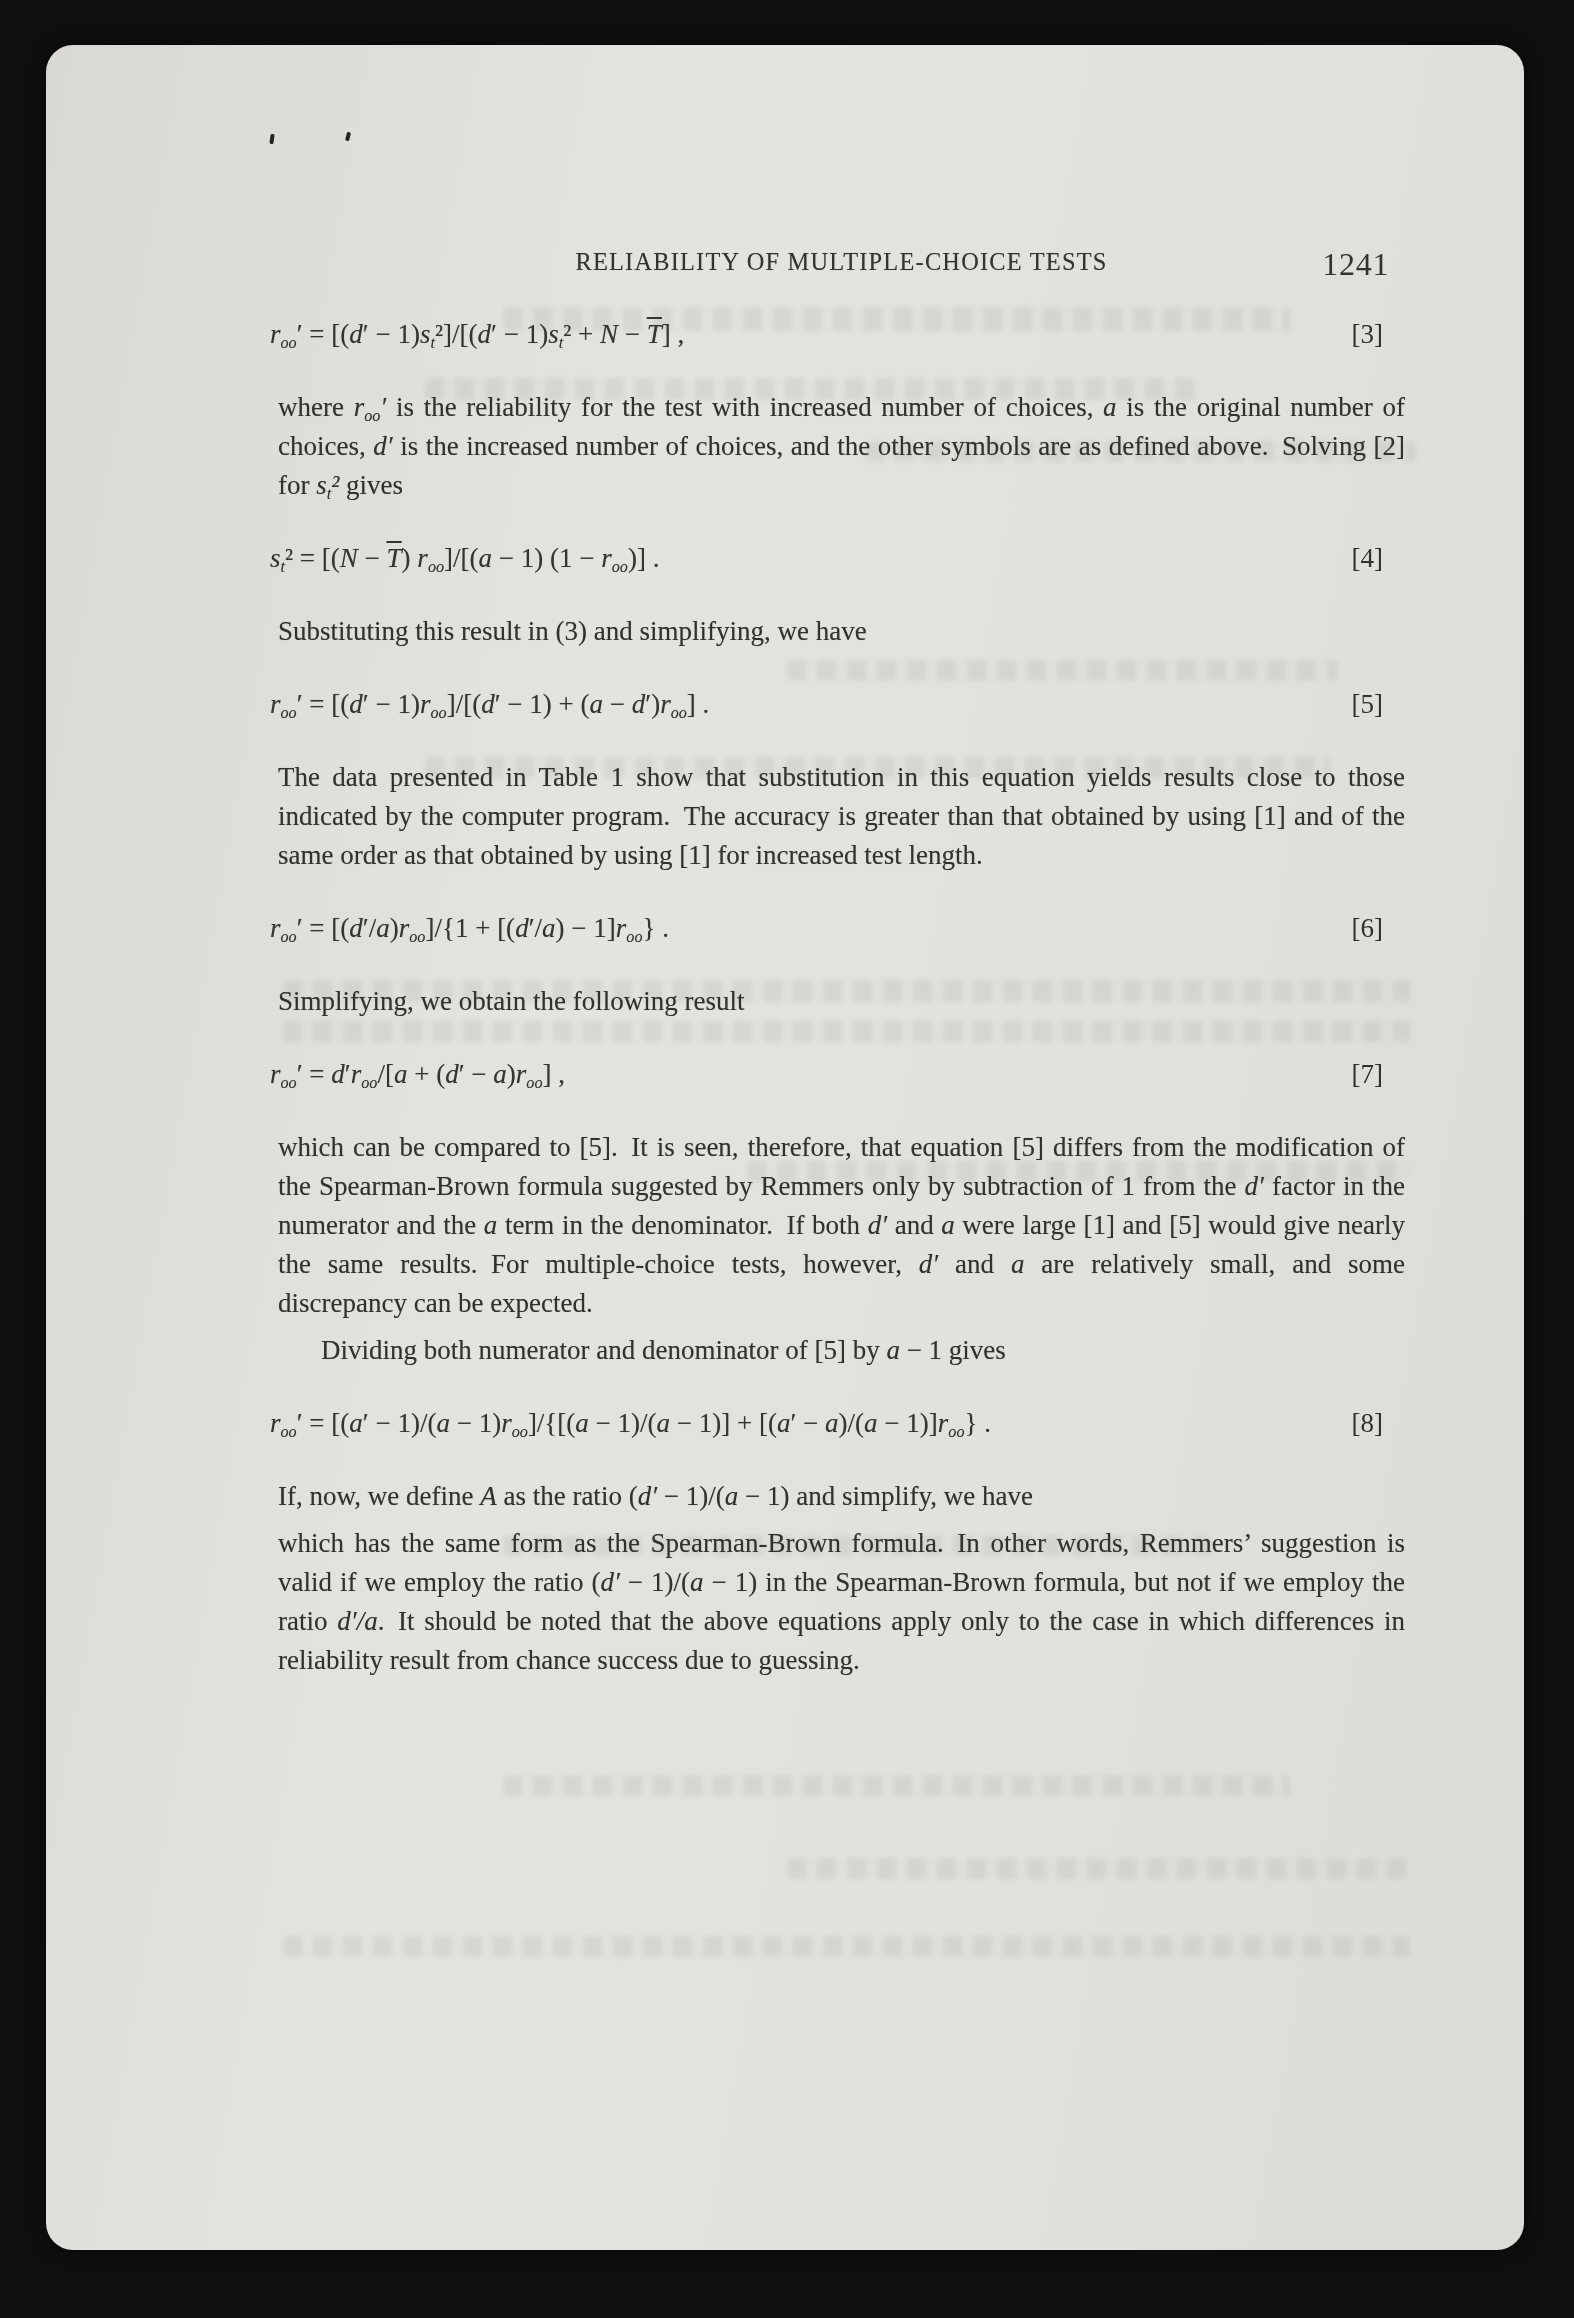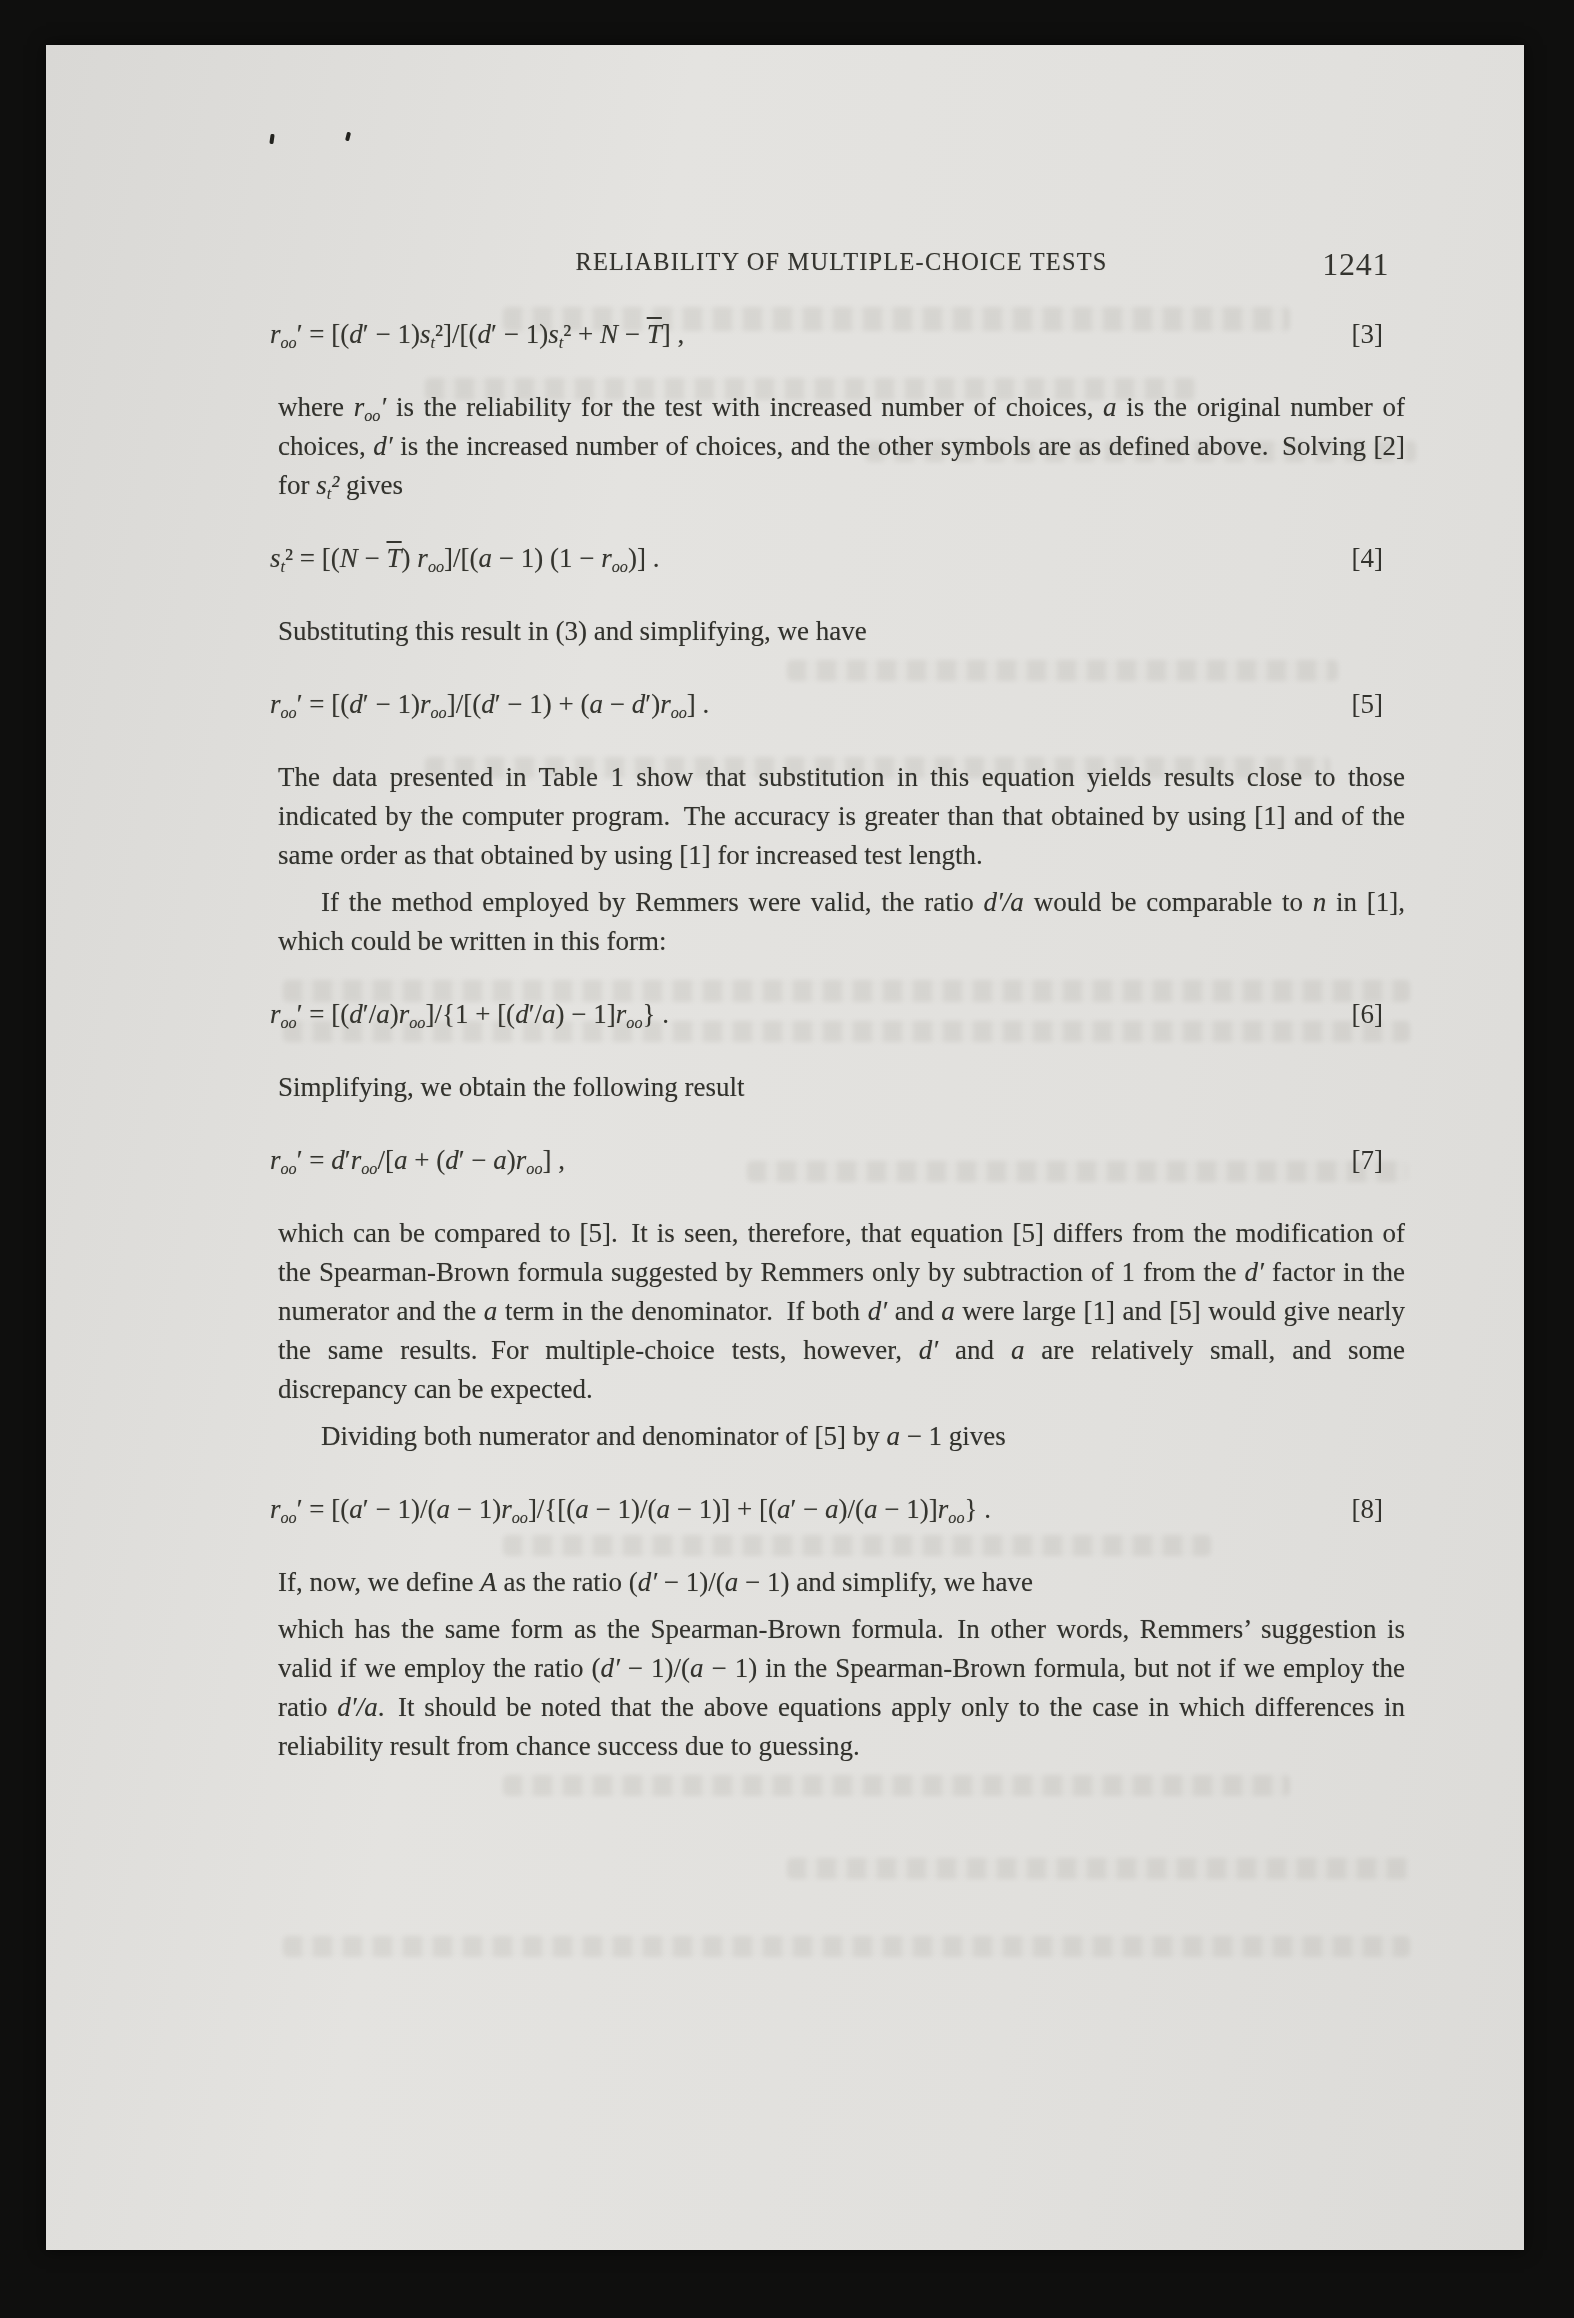--- a/index.html
+++ b/index.html
@@ -5,20 +5,21 @@
   html,body{margin:0;padding:0;}
   body{
     width:1574px;height:2319px;position:relative;overflow:hidden;
     background:#0f0f0e;
     font-family:"Liberation Serif","DejaVu Serif",serif;
   }
   .paper{
     position:absolute;left:46px;top:45px;width:1478px;height:2205px;
     background:linear-gradient(100deg,#d9d8d5,#e4e3e0 35%,#e1e0dd 70%,#dcdbd8);
     box-shadow:0 0 15.7px rgba(0,0,0,0.6);
+    border-radius:27px;
   }
   
   .ghost{
     position:absolute;border-radius:4.7px;filter:blur(2.4px);opacity:0.30;
     background:repeating-linear-gradient(90deg,rgba(125,121,109,0.40) 0 19px,rgba(125,121,109,0.06) 19px 30px);
   }
   .ghost-1{left:457px;top:262px;width:787px;height:23.6px;}
   .ghost-2{left:379px;top:333px;width:771px;height:22px;}
   .ghost-3{left:819px;top:396px;width:551px;height:20.5px;}
   .ghost-4{left:741px;top:615px;width:551px;height:20.5px;}
@@ -76,21 +77,20 @@
     <span class="folio">1241</span>
   </header>
 
   <main class="content" id="content">
       <div class="eq-row"><span class="eq-formula"><i>r</i><sub><i>oo</i></sub>′ = [(<i>d</i>′ − 1)<i>s</i><sub><i>t</i></sub>²]/[(<i>d</i>′ − 1)<i>s</i><sub><i>t</i></sub>² + <i>N</i> − <span class="ov"><i>T</i></span>] ,</span><span class="eq-num">[3]</span></div>
       <p class="para">where <i>r<sub>oo</sub>′</i> is the reliability for the test with increased number of choices, <i>a</i> is the original number of choices, <i>d′</i> is the increased number of choices, and the other symbols are as defined above. Solving [2] for <i>s<sub>t</sub>²</i> gives</p>
       <div class="eq-row"><span class="eq-formula"><i>s</i><sub><i>t</i></sub>² = [(<i>N</i> − <span class="ov"><i>T</i></span>) <i>r</i><sub><i>oo</i></sub>]/[(<i>a</i> − 1) (1 − <i>r</i><sub><i>oo</i></sub>)] .</span><span class="eq-num">[4]</span></div>
       <p class="para">Substituting this result in (3) and simplifying, we have</p>
       <div class="eq-row"><span class="eq-formula"><i>r</i><sub><i>oo</i></sub>′ = [(<i>d</i>′ − 1)<i>r</i><sub><i>oo</i></sub>]/[(<i>d</i>′ − 1) + (<i>a</i> − <i>d</i>′)<i>r</i><sub><i>oo</i></sub>] .</span><span class="eq-num">[5]</span></div>
       <p class="para">The data presented in Table 1 show that substitution in this equation yields results close to those indicated by the computer program. The accuracy is greater than that obtained by using [1] and of the same order as that obtained by using [1] for increased test length.</p>
-      <p class="para indent">If the method employed by Remmers were valid, the ratio <i>d′/a</i> would be comparable to <i>n</i> in [1], which could be written in this form:</p>
       <div class="eq-row"><span class="eq-formula"><i>r</i><sub><i>oo</i></sub>′ = [(<i>d</i>′/<i>a</i>)<i>r</i><sub><i>oo</i></sub>]/{1 + [(<i>d</i>′/<i>a</i>) − 1]<i>r</i><sub><i>oo</i></sub>} .</span><span class="eq-num">[6]</span></div>
       <p class="para">Simplifying, we obtain the following result</p>
       <div class="eq-row"><span class="eq-formula"><i>r</i><sub><i>oo</i></sub>′ = <i>d</i>′<i>r</i><sub><i>oo</i></sub>/[<i>a</i> + (<i>d</i>′ − <i>a</i>)<i>r</i><sub><i>oo</i></sub>] ,</span><span class="eq-num">[7]</span></div>
       <p class="para">which can be compared to [5]. It is seen, therefore, that equation [5] differs from the modification of the Spearman-Brown formula suggested by Remmers only by subtraction of 1 from the <i>d′</i> factor in the numerator and the <i>a</i> term in the denominator. If both <i>d′</i> and <i>a</i> were large [1] and [5] would give nearly the same results. For multiple-choice tests, however, <i>d′</i> and <i>a</i> are relatively small, and some discrepancy can be expected.</p>
       <p class="para indent">Dividing both numerator and denominator of [5] by <i>a</i> − 1 gives</p>
       <div class="eq-row"><span class="eq-formula"><i>r</i><sub><i>oo</i></sub>′ = [(<i>a</i>′ − 1)/(<i>a</i> − 1)<i>r</i><sub><i>oo</i></sub>]/{[(<i>a</i> − 1)/(<i>a</i> − 1)] + [(<i>a</i>′ − <i>a</i>)/(<i>a</i> − 1)]<i>r</i><sub><i>oo</i></sub>} .</span><span class="eq-num">[8]</span></div>
       <p class="para">If, now, we define <i>A</i> as the ratio (<i>d′</i> − 1)/(<i>a</i> − 1) and simplify, we have</p>
       <p class="para">which has the same form as the Spearman-Brown formula. In other words, Remmers’ suggestion is valid if we employ the ratio (<i>d′</i> − 1)/(<i>a</i> − 1) in the Spearman-Brown formula, but not if we employ the ratio <i>d′/a</i>. It should be noted that the above equations apply only to the case in which differences in reliability result from chance success due to guessing.</p>
     </main>
 </div>

